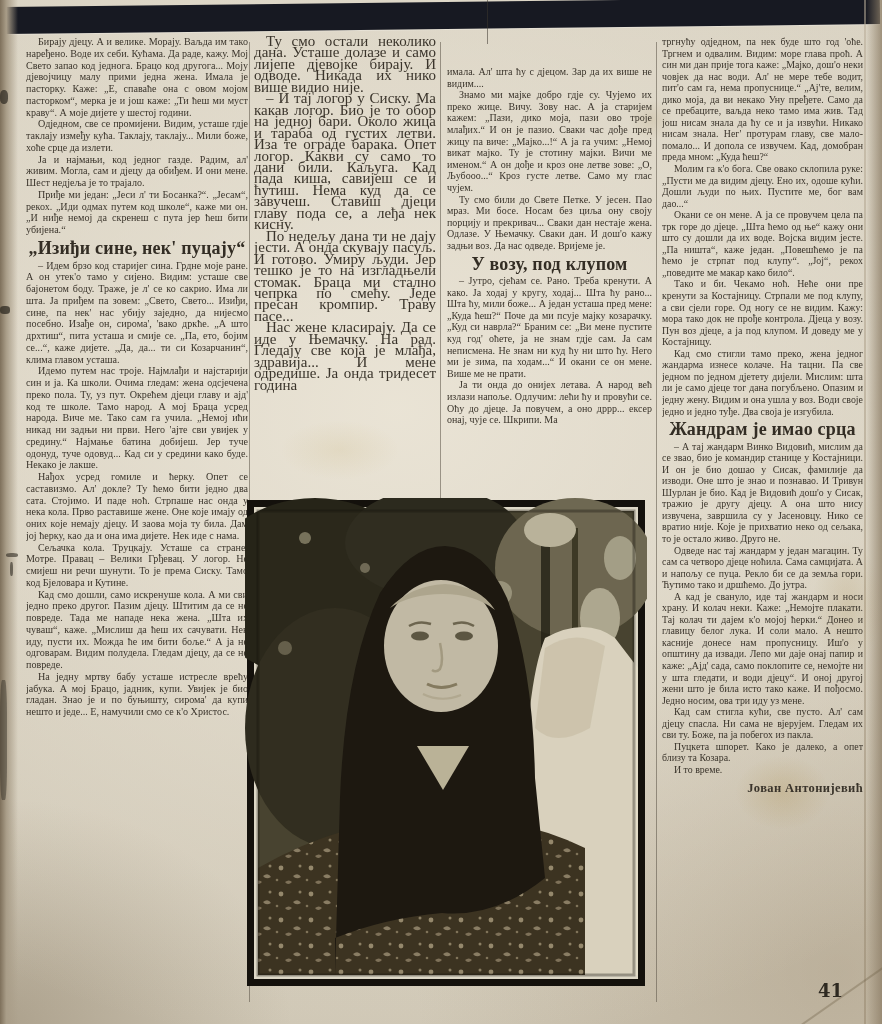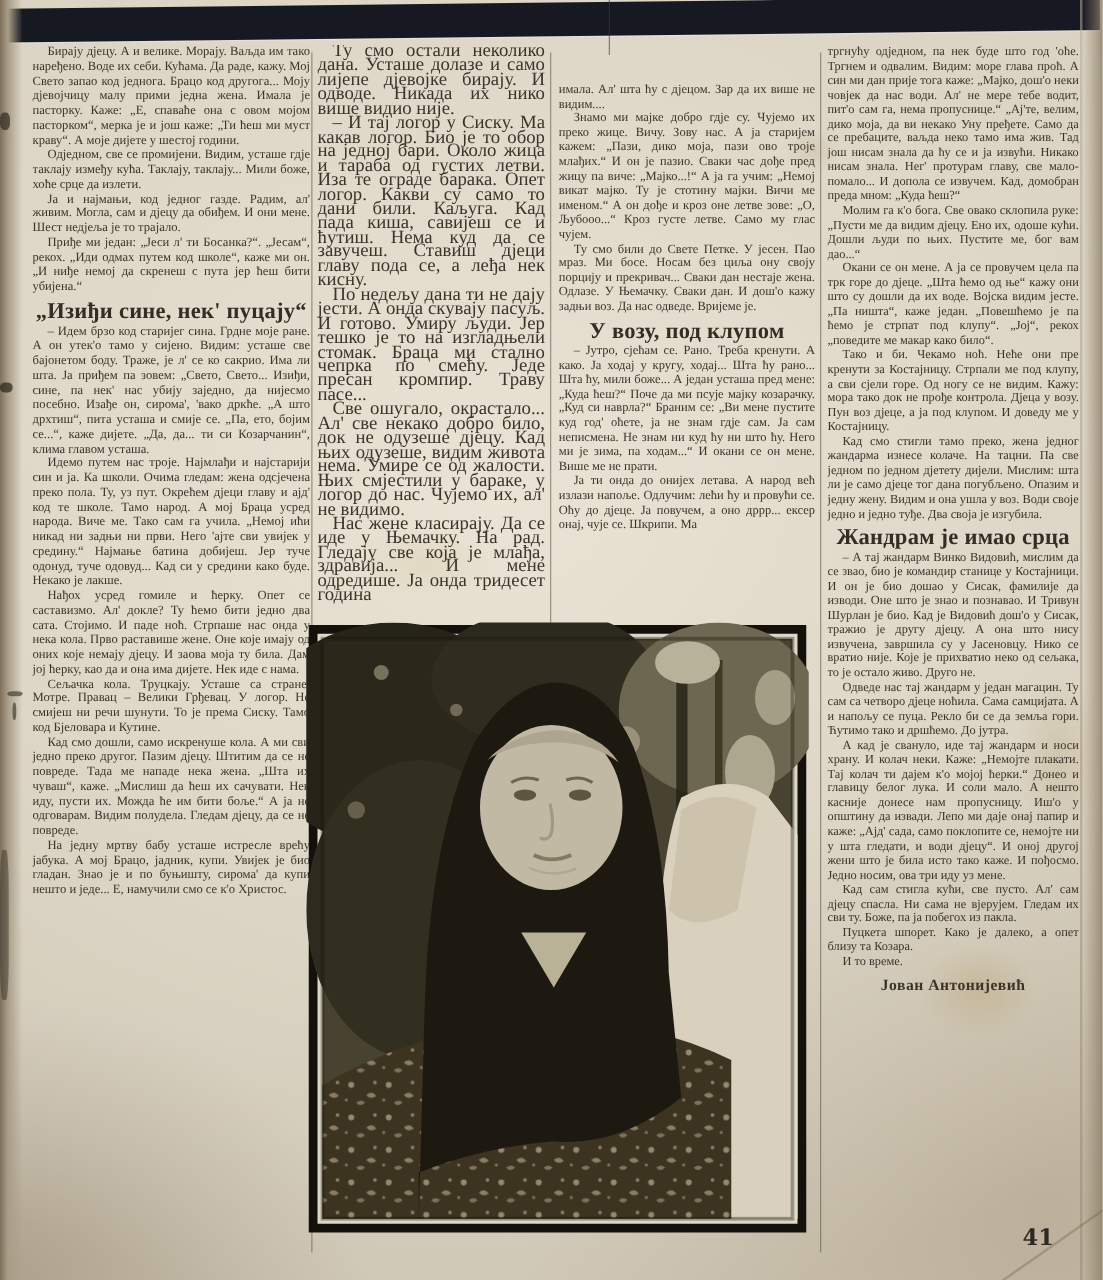--- a/index.html
+++ b/index.html
@@ -42,21 +42,21 @@
   .d1{left:249px;top:42px;height:960px;}
   .d2{left:440px;top:42px;height:462px;}
   .d3{left:656px;top:42px;height:960px;}
   
   .col{position:absolute;top:36px;text-align:justify;overflow:hidden;}
   .col p{margin:0;}
   .col .p{text-indent:12px;}
   .col .pc{text-indent:0;}
   .col h3.h{margin:7px 0 5px;text-align:center;font-size:18px;letter-spacing:.2px;
     font-weight:bold;color:#332d24;text-indent:0;}
-  .col .sig{text-align:center;font-weight:bold;font-size:12.5px;margin-top:8px;letter-spacing:.4px;}
+  .col .sig{text-align:right;font-weight:bold;font-size:12.5px;margin-top:8px;letter-spacing:.4px;}
   .c1{left:26px;width:222px;height:966px;font-size:10.1px;line-height:11.75px;}
   .c2{left:254px;width:182px;height:456px;font-size:15px;line-height:11.45px;}
   .c3{left:447px;width:205px;height:458px;font-size:10px;line-height:11.6px;margin-top:30px;}
   .c4{left:662px;width:201px;height:948px;font-size:9.9px;line-height:11.55px;}
   
   .photo{position:absolute;left:245px;top:498px;width:402px;height:490px;margin:0;}
   .photo svg{display:block;width:100%;height:100%;}
   
   .pagenum{position:absolute;left:818px;top:980px;width:44px;text-align:left;
     font-size:18px;font-weight:bold;color:#2e2921;font-family:"DejaVu Serif",serif;}
@@ -97,21 +97,20 @@
       <p class="p">Идемо путем нас троје. Најмлађи и најстарији син и ја. Ка школи. Очима гледам: жена одсјечена преко пола. Ту, уз пут. Окрећем дјеци главу и ајд' код те школе. Тамо народ. А мој Браца усред народа. Виче ме. Тако сам га учила. „Немој ићи никад ни задњи ни први. Него 'ајте сви увијек у средину.“ Најмање батина добијеш. Јер туче одонуд, туче одовуд... Кад си у средини како буде. Некако је лакше.</p>
       <p class="p">Нађох усред гомиле и ћерку. Опет се саставизмо. Ал' докле? Ту ћемо бити једно два сата. Стојимо. И паде ноћ. Стрпаше нас онда у нека кола. Прво раставише жене. Оне које имају од оних које немају дјецу. И заова моја ту била. Дам јој ћерку, као да и она има дијете. Нек иде с нама.</p>
       <p class="p">Сељачка кола. Труцкају. Усташе са стране. Мотре. Правац – Велики Грђевац. У логор. Не смијеш ни речи шунути. То је према Сиску. Тамо код Бјеловара и Кутине.</p>
       <p class="p">Кад смо дошли, само искренуше кола. А ми сви једно преко другог. Пазим дјецу. Штитим да се не повреде. Тада ме нападе нека жена. „Шта их чуваш“, каже. „Мислиш да ћеш их сачувати. Нек иду, пусти их. Можда ће им бити боље.“ А ја не одговарам. Видим полудела. Гледам дјецу, да се не повреде.</p>
       <p class="p">На једну мртву бабу усташе истресле врећу јабука. А мој Брацо, јадник, купи. Увијек је био гладан. Знао је и по буњишту, сирома' да купи нешто и једе... Е, намучили смо се к'о Христос.</p>
     </section>
   <section class="col c2">
       <p class="p">Ту смо остали неколико дана. Усташе долазе и само лијепе дјевојке бирају. И одводе. Никада их нико више видио није.</p>
       <p class="p">– И тај логор у Сиску. Ма какав логор. Био је то обор на једној бари. Около жица и тараба од густих летви. Иза те ограде барака. Опет логор. Какви су само то дани били. Каљуга. Кад пада киша, савијеш се и ћутиш. Нема куд да се завучеш. Ставиш дјеци главу пода се, а леђа нек кисну.</p>
       <p class="p">По недељу дана ти не дају јести. А онда скувају пасуљ. И готово. Умиру људи. Јер тешко је то на изгладњели стомак. Браца ми стално чепрка по смећу. Једе пресан кромпир. Траву пасе...</p>
-      <p class="p">Све ошугало, окрастало... Ал' све некако добро било, док не одузеше дјецу. Кад њих одузеше, видим живота нема. Умире се од жалости. Њих смјестили у бараке, у логор до нас. Чујемо их, ал' не видимо.</p>
       <p class="p">Нас жене класирају. Да се иде у Њемачку. На рад. Гледају све која је млађа, здравија... И мене одредише. Ја онда тридесет година</p>
     </section>
   <section class="col c3">
       <p class="pc">имала. Ал' шта ћу с дјецом. Зар да их више не видим....</p>
       <p class="p">Знамо ми мајке добро гдје су. Чујемо их преко жице. Вичу. Зову нас. А ја старијем кажем: „Пази, дико моја, пази ово троје млађих.“ И он је пазио. Сваки час дође пред жицу па виче: „Мајко...!“ А ја га учим: „Немој викат мајко. Ту је стотину мајки. Вичи ме именом.“ А он дође и кроз оне летве зове: „О, Љубооо...“ Кроз густе летве. Само му глас чујем.</p>
       <p class="p">Ту смо били до Свете Петке. У јесен. Пао мраз. Ми босе. Носам без циља ону своју порцију и прекривач... Сваки дан нестаје жена. Одлазе. У Њемачку. Сваки дан. И дош'о кажу задњи воз. Да нас одведе. Вријеме је.</p>
       <h3 class="h">У возу, под клупом</h3>
       <p class="p">– Јутро, сјећам се. Рано. Треба кренути. А како. Ја ходај у кругу, ходај... Шта ћу рано... Шта ћу, мили боже... А један усташа пред мене: „Куда ћеш?“ Поче да ми псује мајку козарачку. „Куд си наврла?“ Браним се: „Ви мене пустите куд год' оћете, ја не знам гдје сам. Ја сам неписмена. Не знам ни куд ћу ни што ћу. Него ми је зима, па ходам...“ И окани се он мене. Више ме не прати.</p>
       <p class="p">Ја ти онда до онијех летава. А народ већ излази напоље. Одлучим: лећи ћу и провући се. Оћу до дјеце. Ја повучем, а оно дррр... ексер онај, чује се. Шкрипи. Ма</p>
     </section>

